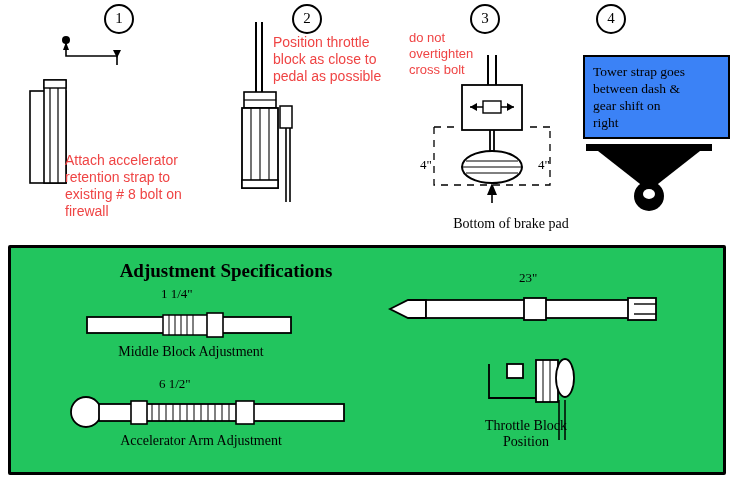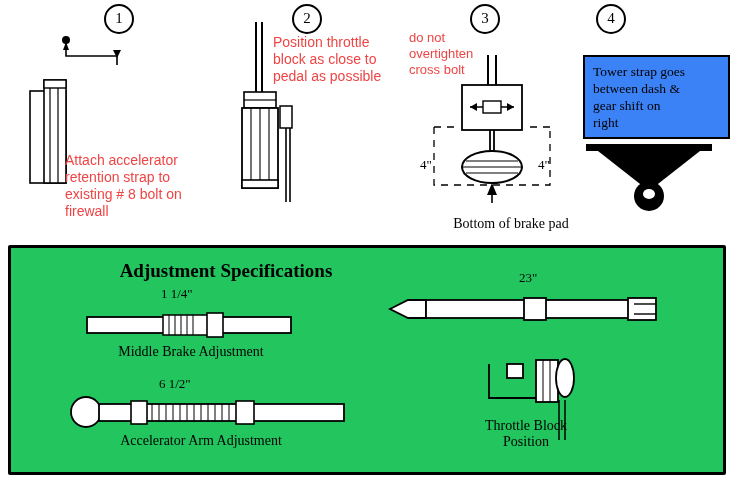--- a/index.html
+++ b/index.html
@@ -188,21 +188,21 @@
       <rect x="82" y="12" width="48" height="20" fill="#fff" stroke="#000" stroke-width="1.5"></rect>
       <line x1="88" y1="12" x2="88" y2="32" stroke="#000" stroke-width="1"></line>
       <line x1="94" y1="12" x2="94" y2="32" stroke="#000" stroke-width="1"></line>
       <line x1="100" y1="12" x2="100" y2="32" stroke="#000" stroke-width="1"></line>
       <line x1="106" y1="12" x2="106" y2="32" stroke="#000" stroke-width="1"></line>
       <line x1="112" y1="12" x2="112" y2="32" stroke="#000" stroke-width="1"></line>
       <rect x="126" y="10" width="16" height="24" fill="#fff" stroke="#000" stroke-width="1.6"></rect>
     </svg>
   </div>
   <div class="abs dim" style="left:150px; top:38px;">1 1/4"</div>
-  <div class="abs cap" style="left:60px; top:96px; width:240px;">Middle Brake Adjustment</div>
+  <div class="abs cap" style="left:60px; top:96px; width:240px;">Middle Block Adjustment</div>
 
   <div class="abs" style="left:375px; top:40px; width:290px; height:42px;">
     <svg width="290" height="42" viewBox="0 0 290 42">
       <path d="M4 21 L22 12 L40 12 L40 30 L22 30 Z" fill="#fff" stroke="#000" stroke-width="1.8"></path>
       <rect x="40" y="12" width="205" height="18" fill="#fff" stroke="#000" stroke-width="1.8"></rect>
       <rect x="138" y="10" width="22" height="22" fill="#fff" stroke="#000" stroke-width="1.8"></rect>
       <rect x="242" y="10" width="28" height="22" fill="#fff" stroke="#000" stroke-width="1.8"></rect>
       <line x1="248" y1="16" x2="270" y2="16" stroke="#000" stroke-width="1.4"></line>
       <line x1="248" y1="26" x2="270" y2="26" stroke="#000" stroke-width="1.4"></line>
     </svg>

